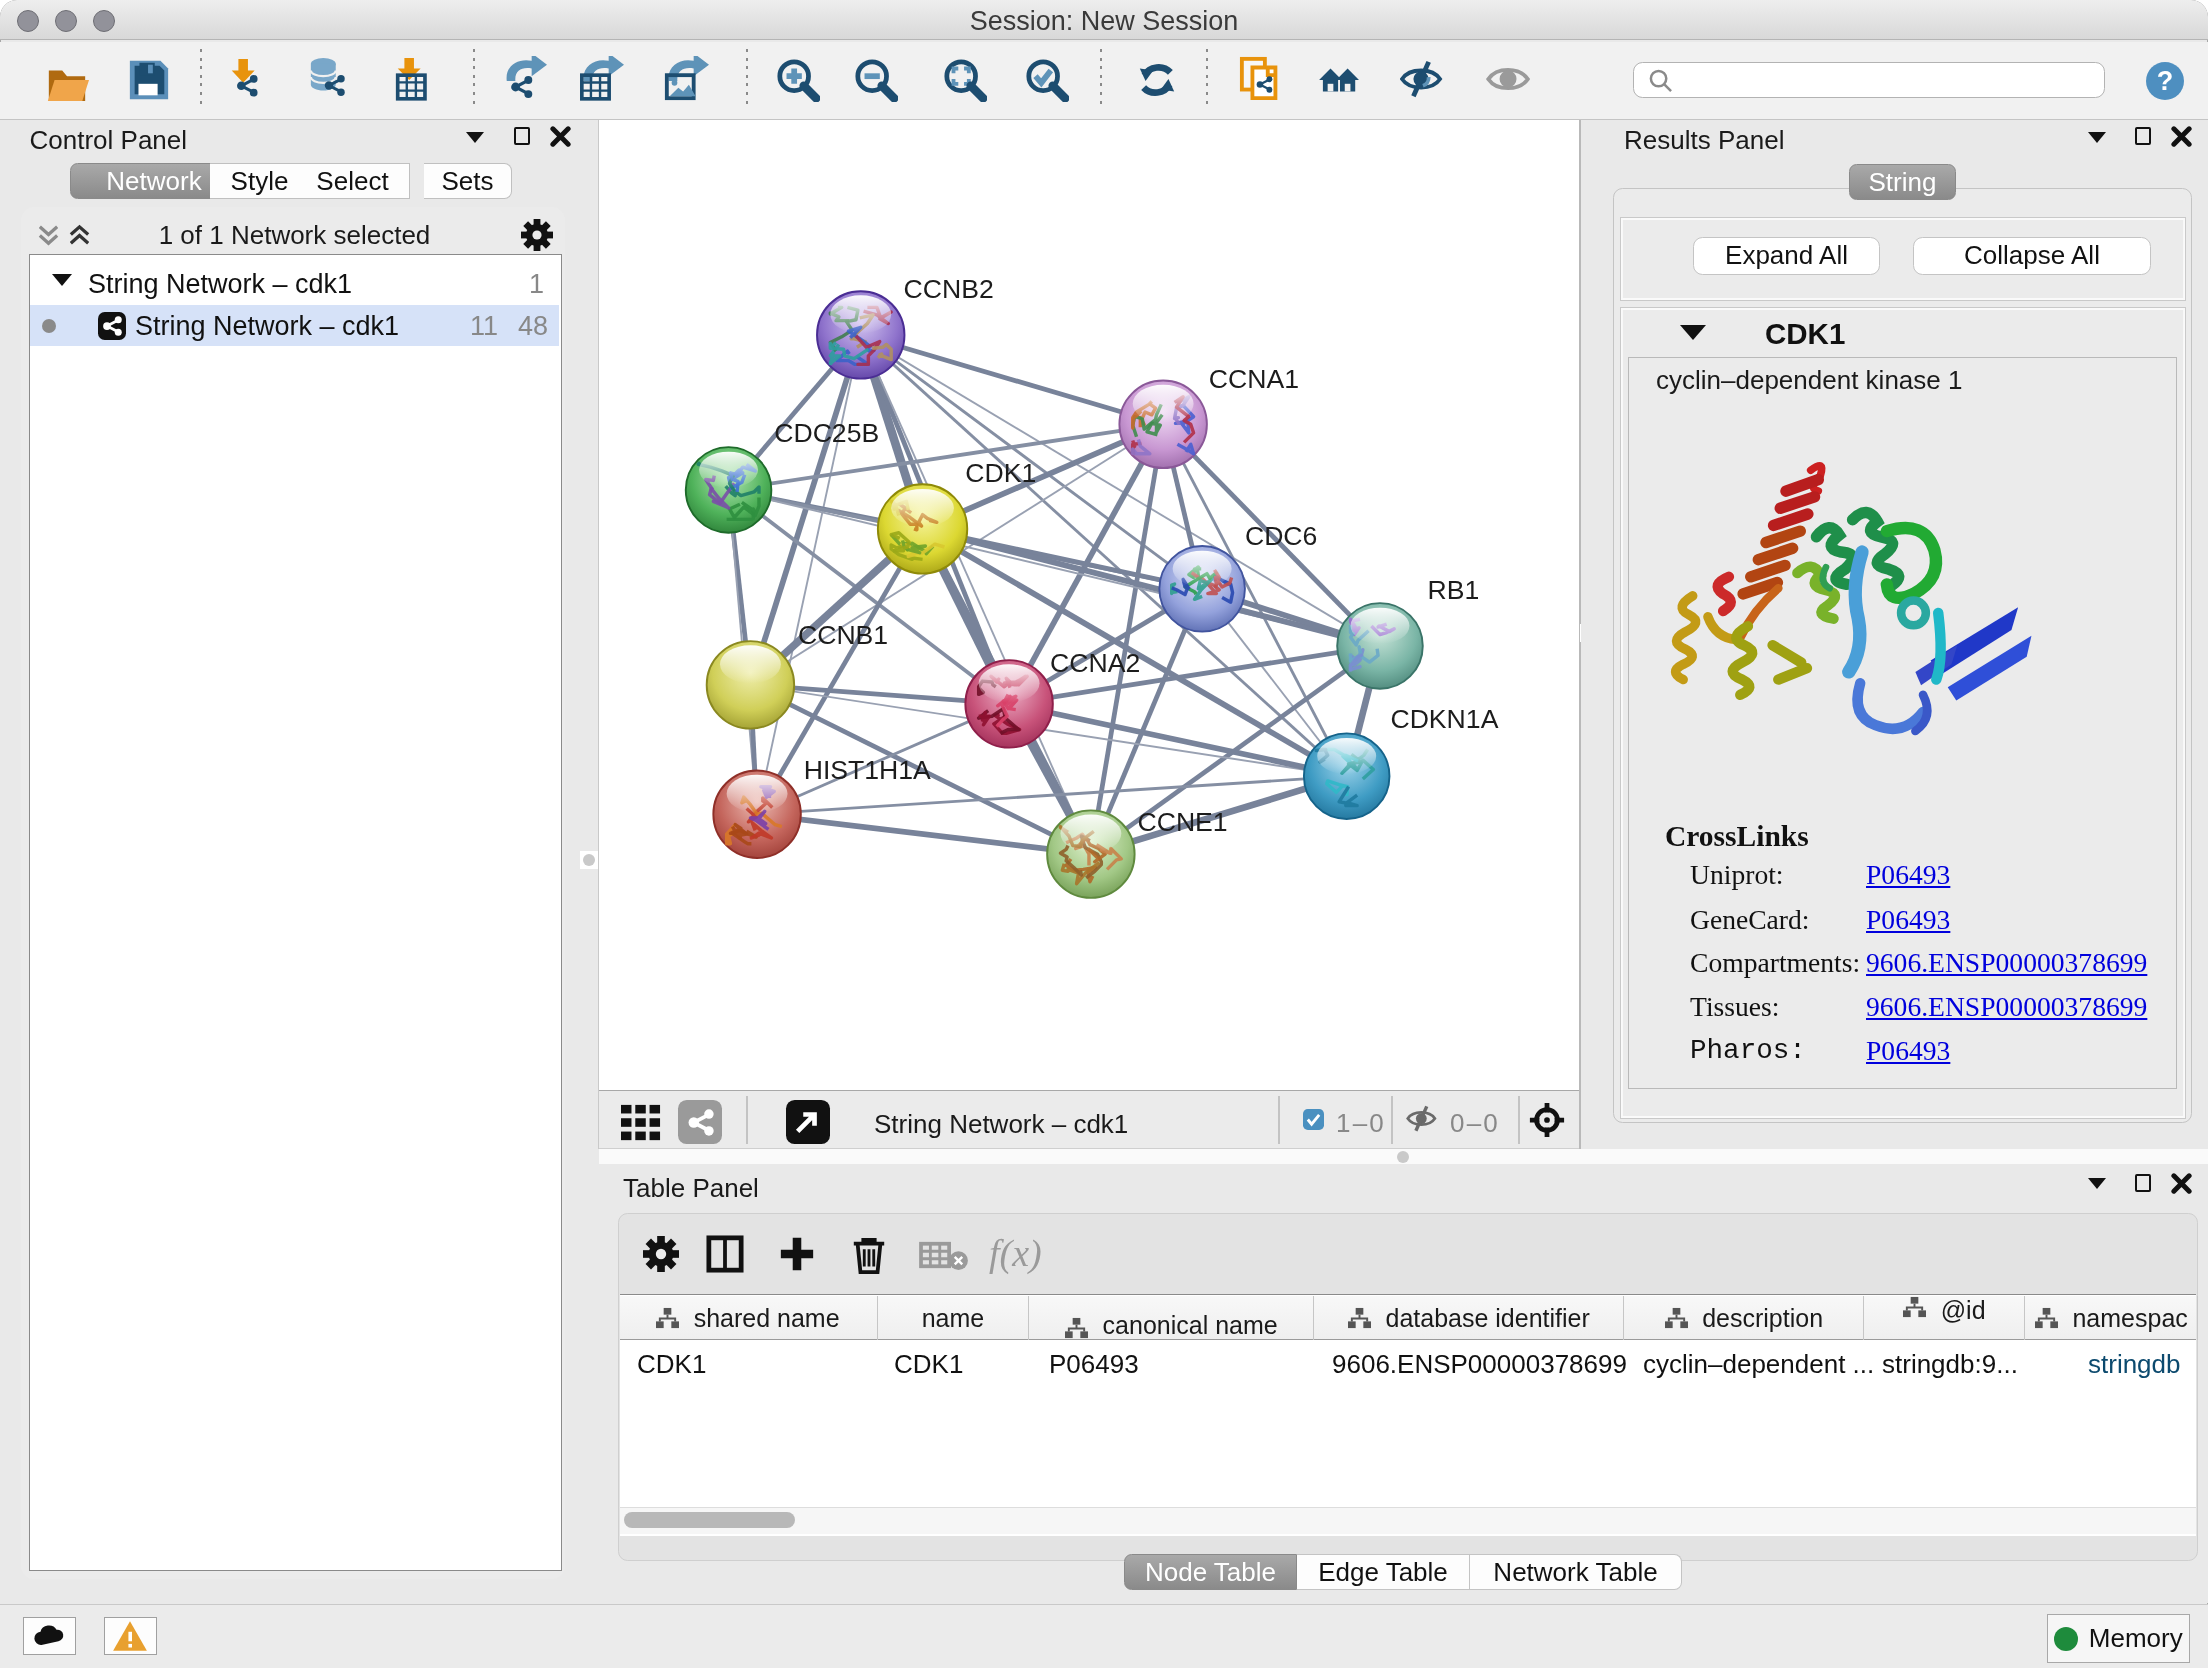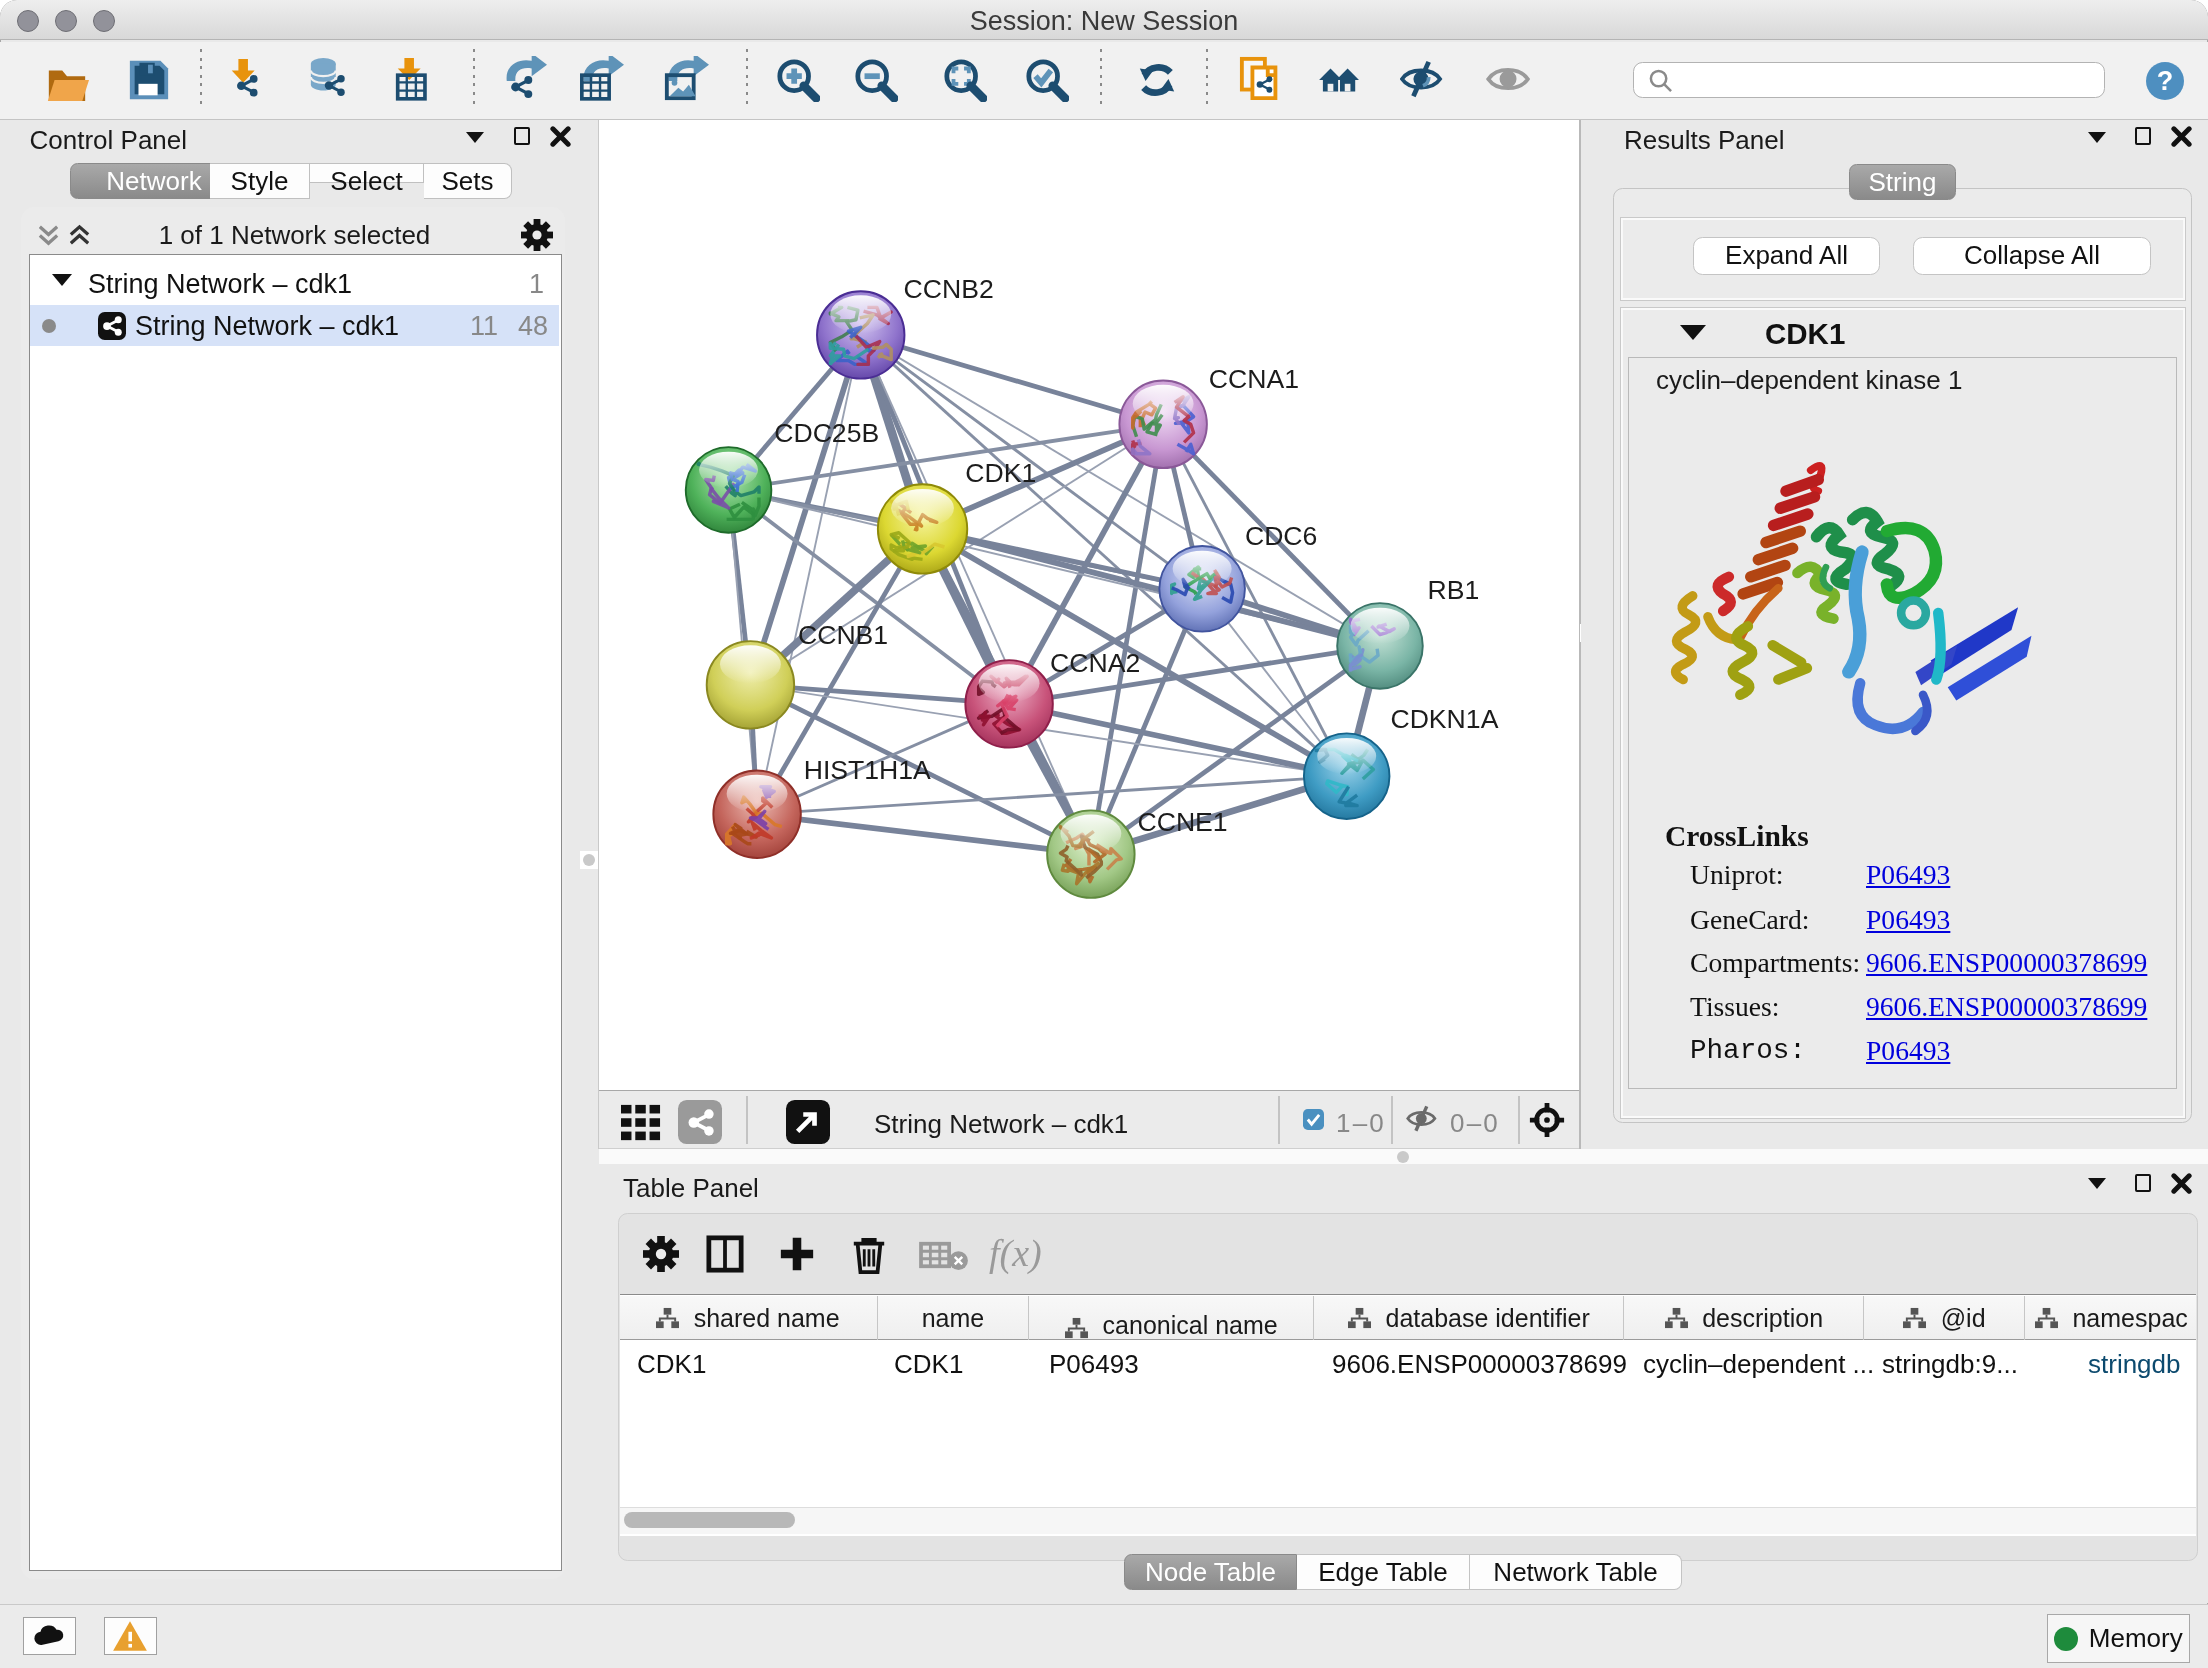--- a/index.html
+++ b/index.html
@@ -157,21 +157,21 @@
 <div class="abs" style="left:2146px;top:62px;width:38px;height:38px;border-radius:50%;background:#4e8fc0;color:#fff;font-weight:bold;font-size:27px;text-align:center;line-height:38px">?</div>
 <div class="abs" style="left:0;top:120px;width:598px;height:1484px;background:#e9e9e9"></div>
 <div class="abs" style="left:29.5px;top:125px;font-size:26px;color:#1a1a1a">Control Panel</div>
 <div style="position:absolute;left:466px;top:132px;width:0;height:0;border:9.5px solid transparent;border-top:11.4px solid #111;"></div>
     <div style="position:absolute;left:514px;top:127px;width:16px;height:18px;border:2.9px solid #111;border-radius:1.9px"></div>
     <svg style="position:absolute;left:550px;top:126px" width="21" height="21" viewBox="0 0 22 22">
       <path d="M3 3 L19 19 M19 3 L3 19" stroke="#111" stroke-width="5.2" stroke-linecap="round"></path>
     </svg>
     <div class="abs seg-on" style="left:70px;top:163px;width:168px;height:36px;border-radius:7.6px 0 0 7.6px;border:1px solid #8a8a8a;font-size:26px;text-align:center;line-height:34px">Network</div>
 <div class="abs seg-off" style="left:210px;top:163px;width:100px;height:36px;border:1px solid #c0c0c0;border-left:none;font-size:26px;text-align:center;line-height:34px">Style</div>
-<div class="abs seg-off" style="left:310px;top:163px;width:114px;height:20px;border:1px solid #c0c0c0;border-left:none;font-size:26px;text-align:center;line-height:34px">Select</div>
+<div class="abs seg-off" style="left:296px;top:163px;width:114px;height:36px;border:1px solid #c0c0c0;border-left:none;font-size:26px;text-align:center;line-height:34px">Select</div>
 <div class="abs seg-off" style="left:424px;top:163px;width:88px;height:36px;border-radius:0 7.6px 7.6px 0;border:1px solid #c0c0c0;border-left:none;font-size:26px;text-align:center;line-height:34px">Sets</div>
 <div class="abs" style="left:21px;top:207px;width:544px;height:1372px;background:#ebebeb;border-radius:13.3px"></div>
 <svg class="abs" style="left:36px;top:223px" width="25" height="25" viewBox="0 0 26 26">
       <path d="M4 4 l9 8 9-8 M4 13 l9 8 9-8" stroke="#8a8a8a" stroke-width="3.4" fill="none"></path>
     </svg>
 <svg class="abs" style="left:67px;top:223px" width="25" height="25" viewBox="0 0 26 26">
       <path d="M4 12 l9-8 9 8 M4 21 l9-8 9 8" stroke="#333" stroke-width="3.4" fill="none"></path>
     </svg>
 <div class="abs" style="left:114px;top:220px;width:361px;text-align:center;font-size:26px;color:#1a1a1a">1 of 1 Network selected</div>
 <svg style="position:absolute;left:521px;top:219px" width="32" height="32" viewBox="-16 -16 32 32">
@@ -637,21 +637,21 @@
     </div>
 <div class="abs" style="left:1624px;top:1296px;width:240px;height:44px;display:flex;align-items:center;justify-content:center;gap:13.3px;font-size:25px;color:#1a1a1a;border-right:1.9px solid #c6c6c6;overflow:hidden">
       <svg width="25" height="23" viewBox="0 0 26 24" style="flex:none">
         <rect x="9" y="1" width="8" height="7" fill="#555"></rect>
         <rect x="1" y="15" width="8" height="7" fill="#555"></rect>
         <rect x="17" y="15" width="8" height="7" fill="#555"></rect>
         <path d="M13 8 v4 M5 15 v-3 h16 v3" stroke="#555" stroke-width="2" fill="none"></path>
       </svg>
       <span>description</span>
     </div>
-<div class="abs" style="left:1864px;top:1296px;width:161px;height:44px;display:flex;align-items:center;justify-content:center;gap:13.3px;font-size:25px;color:#1a1a1a;border-right:1.9px solid #c6c6c6;overflow:hidden">
+<div class="abs" style="left:1864px;top:1296px;width:161px;height:44px;display:flex;align-items:flex-start;justify-content:center;gap:13.3px;font-size:25px;color:#1a1a1a;border-right:1.9px solid #c6c6c6;overflow:hidden">
       <svg width="25" height="23" viewBox="0 0 26 24" style="flex:none">
         <rect x="9" y="1" width="8" height="7" fill="#555"></rect>
         <rect x="1" y="15" width="8" height="7" fill="#555"></rect>
         <rect x="17" y="15" width="8" height="7" fill="#555"></rect>
         <path d="M13 8 v4 M5 15 v-3 h16 v3" stroke="#555" stroke-width="2" fill="none"></path>
       </svg>
       <span>@id</span>
     </div>
 <div class="abs" style="left:2025px;top:1296px;width:173px;height:44px;display:flex;align-items:center;justify-content:center;gap:13.3px;font-size:25px;color:#1a1a1a;border-right:1.9px solid #c6c6c6;overflow:hidden">
       <svg width="25" height="23" viewBox="0 0 26 24" style="flex:none">

